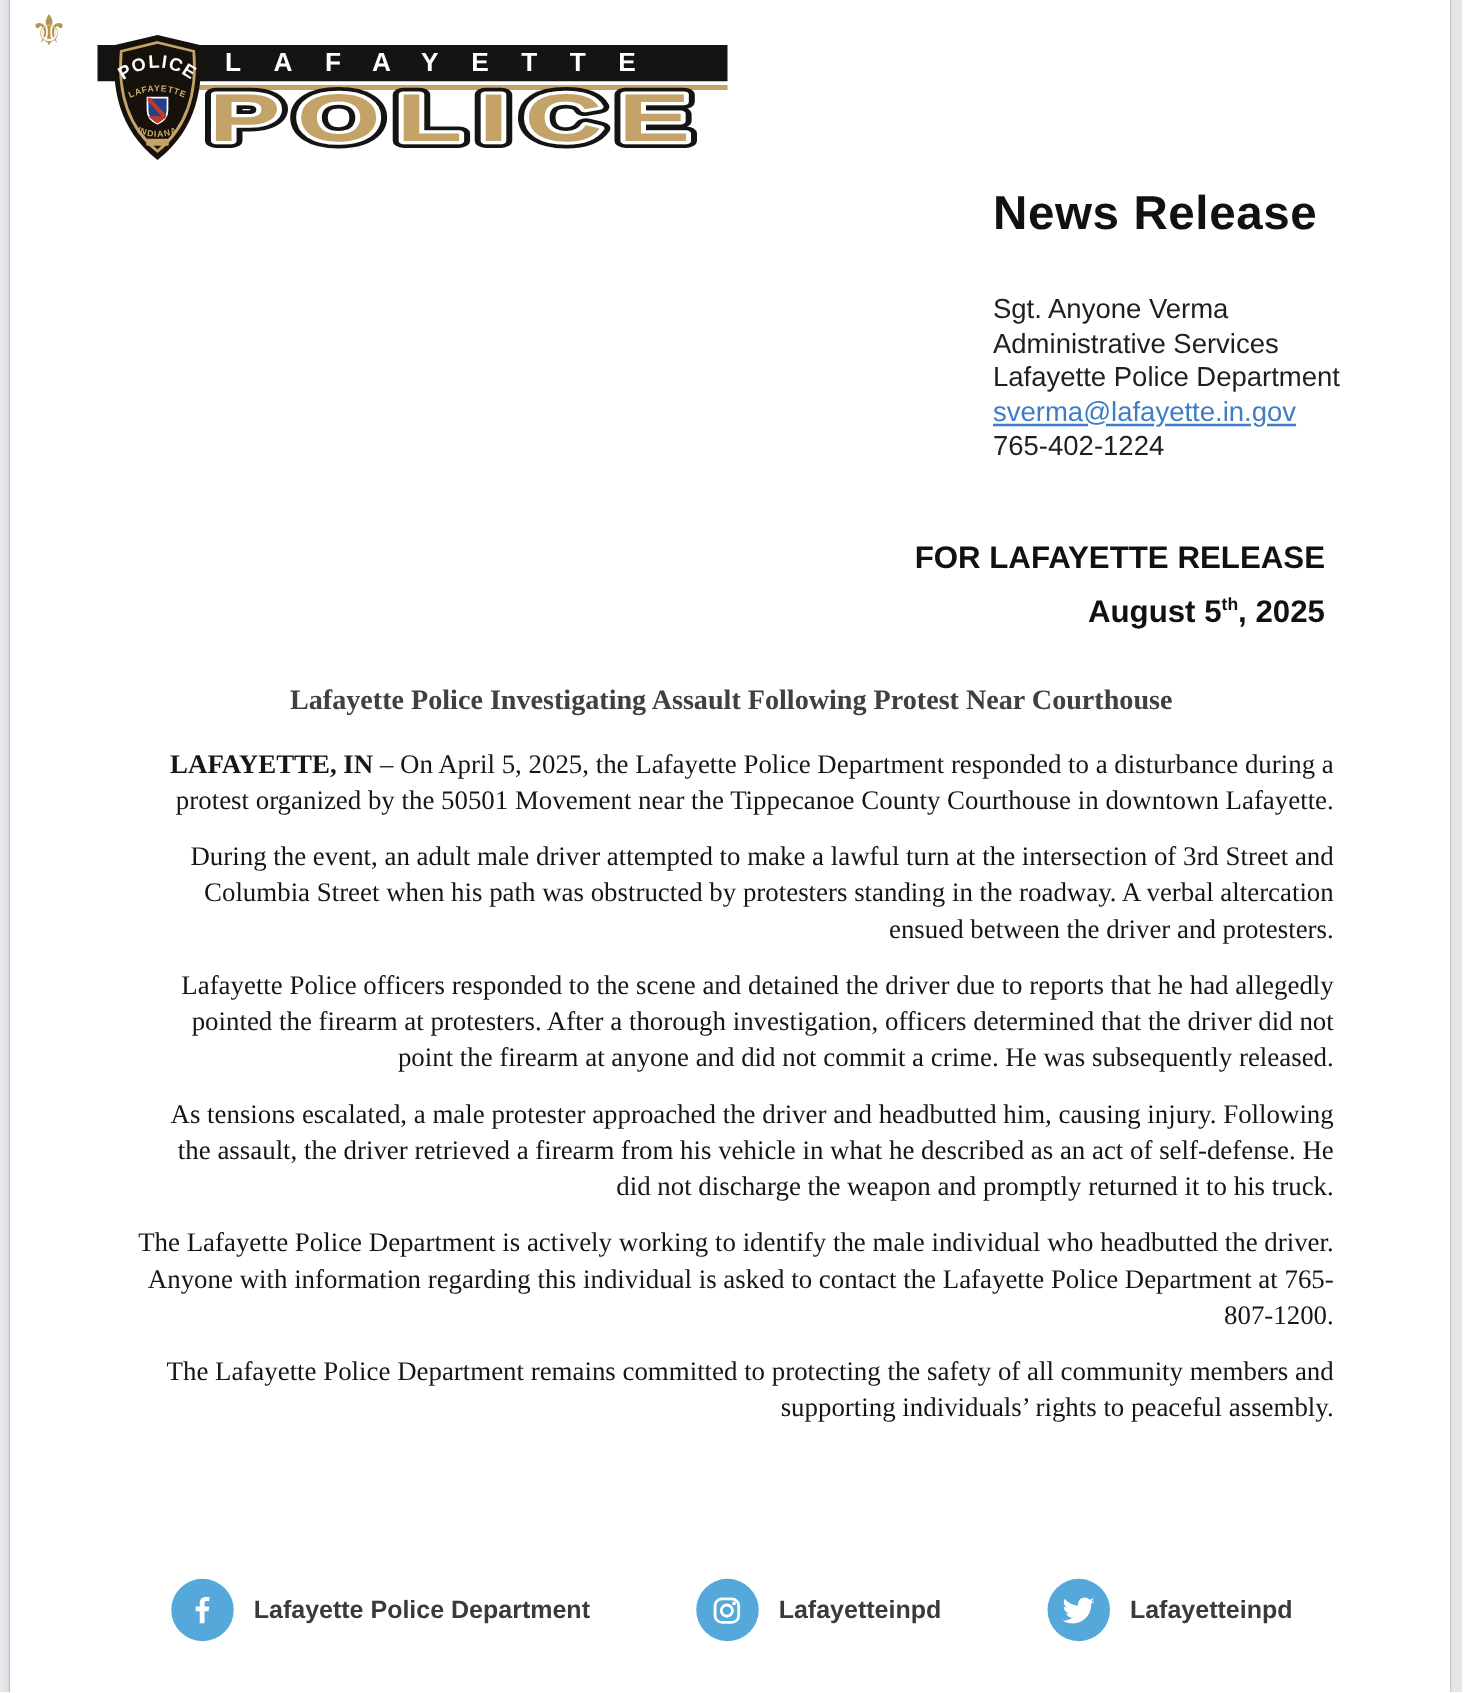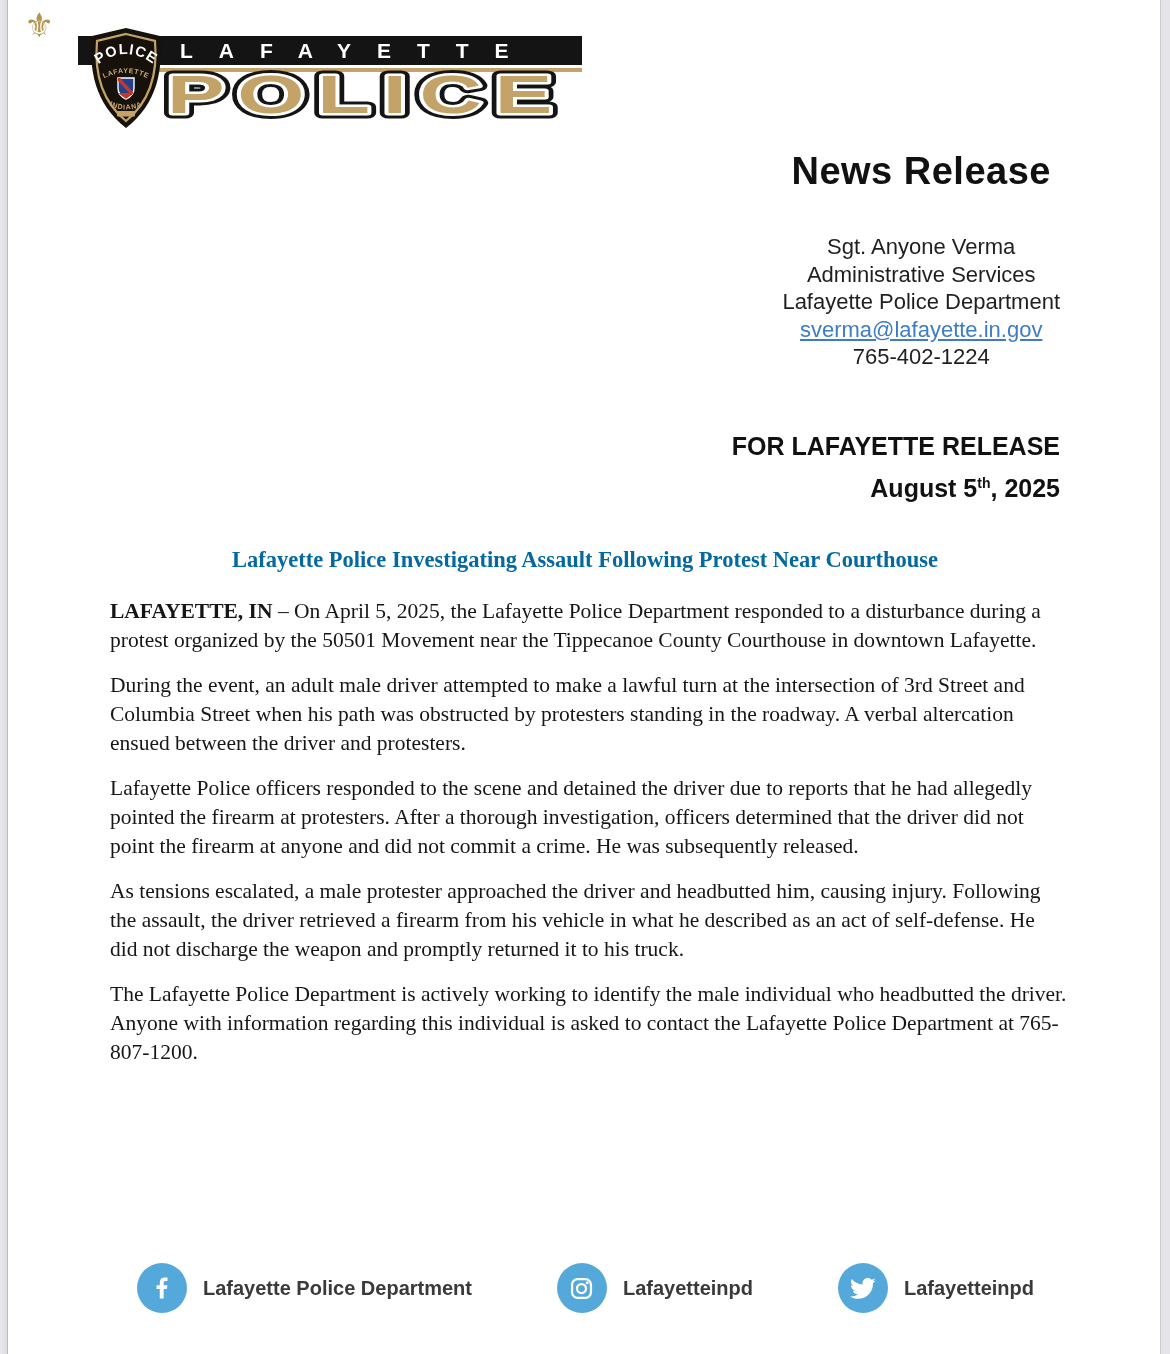--- a/index.html
+++ b/index.html
@@ -28,34 +28,34 @@
     background:#141414; display:flex; align-items:center; padding-left:102px;
   }
   .logo-bar .bar-text {
     color:#ffffff; font-weight:bold; font-size:21px; letter-spacing:26px; line-height:1;
     white-space:nowrap;
   }
   .gold-line { position:absolute; left:100px; top:68px; width:482px; height:4px; background:#c3a368; }
   .wordmark { position:absolute; left:162px; top:62px; width:408px; height:62px; }
   .badge { position:absolute; left:86px; top:27px; width:80px; height:102px; }
   
-  .right-col { position:absolute; top:150px; right:110px; text-align:center; }
+  .right-col { position:absolute; top:150px; right:98px; text-align:left; }
   .nr-title { font-size:38px; font-weight:bold; color:#111; letter-spacing:0.5px; }
   .contact { margin-top:40px; font-size:22px; line-height:27.5px; color:#1f1f1f; }
   .contact a { color:#3e7dc6; text-decoration:underline; }
   .release-block { position:absolute; top:428px; right:110px; text-align:right; font-weight:bold; font-size:25px; line-height:37px; color:#111; }
   .release-block sup { font-size:14px; }
   
   .headline {
     position:absolute; top:547px; left:110px; width:950px; text-align:center;
-    font-family:"Liberation Serif", serif; font-weight:bold; font-size:22.5px; color:#0369a1;
+    font-family:"Liberation Serif", serif; font-weight:bold; font-size:22.5px; color:#404040;
   }
   .body-copy {
     position:absolute; top:597px; left:110px; width:957px;
-    font-family:"Liberation Serif", serif; font-size:21.5px; line-height:29px; color:#161616;
+    font-family:"Liberation Serif", serif; font-size:21.5px; line-height:29px; color:#161616;text-align:right;
   }
   .body-copy p { margin-bottom:16px; }
   .body-copy .lead { font-weight:bold; }
   
   .footer {
     position:absolute; top:1260px; left:137px; width:897px; height:56px;
     display:flex; justify-content:space-between; align-items:center;
   }
   .social-item { display:flex; align-items:center; gap:16px; }
   .social-circle {
@@ -128,20 +128,21 @@
   </div>
 
   <h2 class="headline">Lafayette Police Investigating Assault Following Protest Near Courthouse</h2>
 
   <div class="body-copy">
     <p><span class="lead">LAFAYETTE, IN</span><span> – On April 5, 2025, the Lafayette Police Department responded to a disturbance during a protest organized by the 50501 Movement near the Tippecanoe County Courthouse in downtown Lafayette.</span></p>
     <p><span class="lead"></span><span>During the event, an adult male driver attempted to make a lawful turn at the intersection of 3rd Street and Columbia Street when his path was obstructed by protesters standing in the roadway. A verbal altercation ensued between the driver and protesters.</span></p>
     <p><span class="lead"></span><span>Lafayette Police officers responded to the scene and detained the driver due to reports that he had allegedly pointed the firearm at protesters. After a thorough investigation, officers determined that the driver did not point the firearm at anyone and did not commit a crime. He was subsequently released.</span></p>
     <p><span class="lead"></span><span>As tensions escalated, a male protester approached the driver and headbutted him, causing injury. Following the assault, the driver retrieved a firearm from his vehicle in what he described as an act of self-defense. He did not discharge the weapon and promptly returned it to his truck.</span></p>
     <p><span class="lead"></span><span>The Lafayette Police Department is actively working to identify the male individual who headbutted the driver. Anyone with information regarding this individual is asked to contact the Lafayette Police Department at 765-807-1200.</span></p>
+    <p><span class="lead"></span><span>The Lafayette Police Department remains committed to protecting the safety of all community members and supporting individuals’ rights to peaceful assembly.</span></p>
   </div>
 
   <div class="footer">
 
     <div class="social-item">
       <div class="social-circle">
         <svg width="28" height="28" viewBox="0 0 24 24">
           <path fill="#ffffff" d="M13.4 21v-8.2h2.8l.4-3.2h-3.2V7.5c0-.9.3-1.6 1.6-1.6h1.7V3.1C16.4 3 15.3 3 14.2 3c-2.4 0-4.1 1.5-4.1 4.2v2.4H7.3v3.2h2.8V21h3.3z"></path>
         </svg>
       </div>

